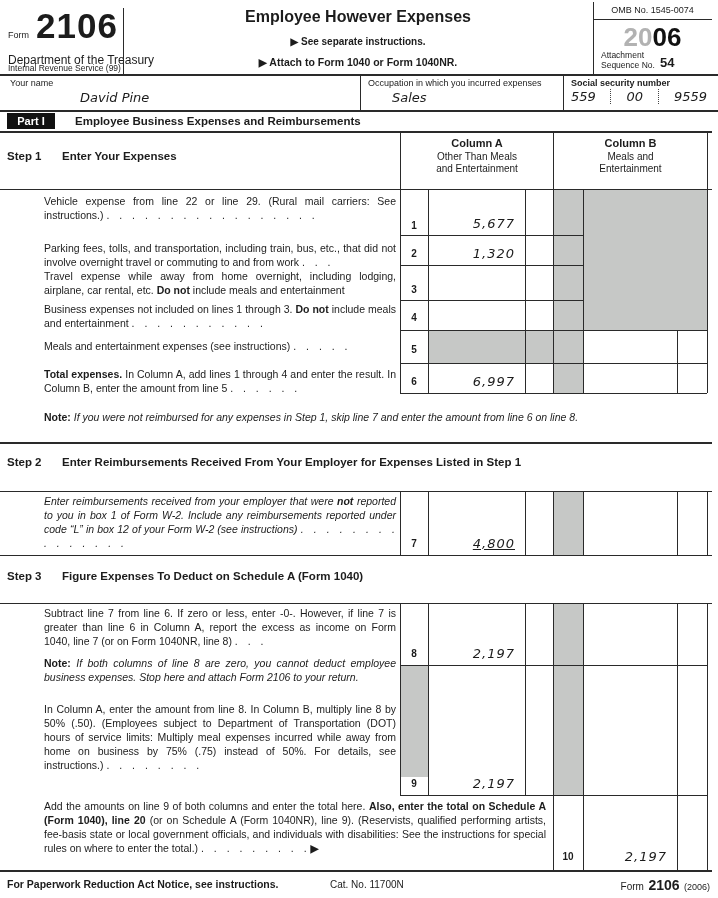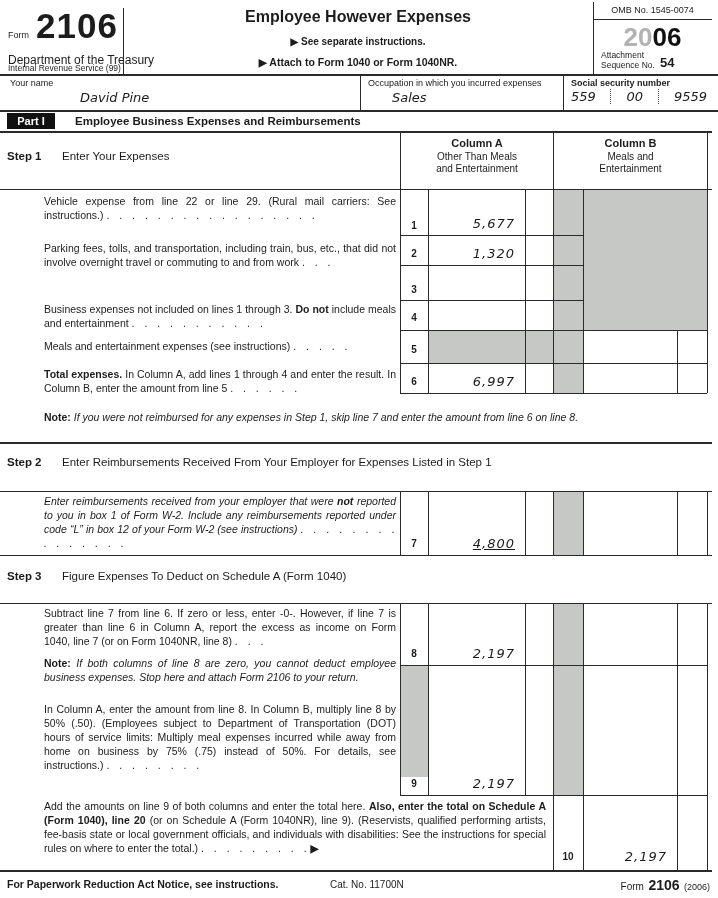--- a/index.html
+++ b/index.html
@@ -12,21 +12,21 @@
   .shade{position:absolute;background:#c6c8c6;}
   .lbl{position:absolute;font-size:9px;}
   .b{font-weight:bold;}
   .i{font-style:italic;}
   .item{position:absolute;left:44px;width:352px;font-size:10.5px;line-height:14px;text-align:justify;}
   .num{position:absolute;left:400px;width:28px;text-align:center;font-weight:bold;font-size:10px;}
   .val{position:absolute;font-size:13px;font-style:italic;letter-spacing:1px;
        font-family:"DejaVu Sans",sans-serif;text-align:right;}
   .leader{word-spacing:5px;letter-spacing:1px;}
   .stepword{position:absolute;left:7px;font-weight:bold;font-size:11.5px;}
-  .steptitle{position:absolute;left:62px;font-weight:normal;font-size:11.5px;}
+  .steptitle{position:absolute;left:62px;font-weight:bold;font-size:11.5px;}
   .colhead{position:absolute;text-align:center;font-size:10px;line-height:12.5px;}
   .hand{font-family:"DejaVu Sans",sans-serif;font-style:italic;font-size:13px;}
   .ssnsep{width:1px;height:15px;border-left:1px dotted #444;}
 </style>
 </head>
 <body>
 
 <div id="page">
 
   <span class="abs" style="left:8px;top:30px;font-size:9px;">Form</span>
@@ -106,20 +106,21 @@
   <div class="vl" style="left:707px;top:131px;height:262px;"></div>
 
   <div class="item" style="top:194px;"><span>Vehicle expense from line 22 or line 29. (Rural mail carriers: See instructions.)</span> <span class="leader">. . . . . . . . . . . . . . . . .</span></div>
   <span class="num" style="top:220px;">1</span>
   <div class="val" style="left:428px;top:216px;width:87px;">5,677</div>
 
   <div class="item" style="top:241px;"><span>Parking fees, tolls, and transportation, including train, bus, etc., that did not involve overnight travel or commuting to and from work</span> <span class="leader">. . .</span></div>
   <span class="num" style="top:248px;">2</span>
   <div class="val" style="left:428px;top:246px;width:87px;">1,320</div>
 
+  <div class="item" style="top:269px;"><span>Travel expense while away from home overnight, including lodging, airplane, car rental, etc. </span><span class="b">Do not</span><span> include meals and entertainment</span></div>
   <span class="num" style="top:284px;">3</span>
   <div class="val" style="left:428px;top:281px;width:87px;"></div>
 
   <div class="item" style="top:302px;"><span>Business expenses not included on lines 1 through 3. </span><span class="b">Do not</span><span> include meals and entertainment</span> <span class="leader">. . . . . . . . . . .</span></div>
   <span class="num" style="top:312px;">4</span>
   <div class="val" style="left:428px;top:311px;width:87px;"></div>
 
   <div class="item" style="top:339px;"><span>Meals and entertainment expenses (see instructions)</span> <span class="leader">. . . . .</span></div>
   <span class="num" style="top:344px;">5</span>
   <div class="val" style="left:583px;top:344px;width:84px;"></div>

